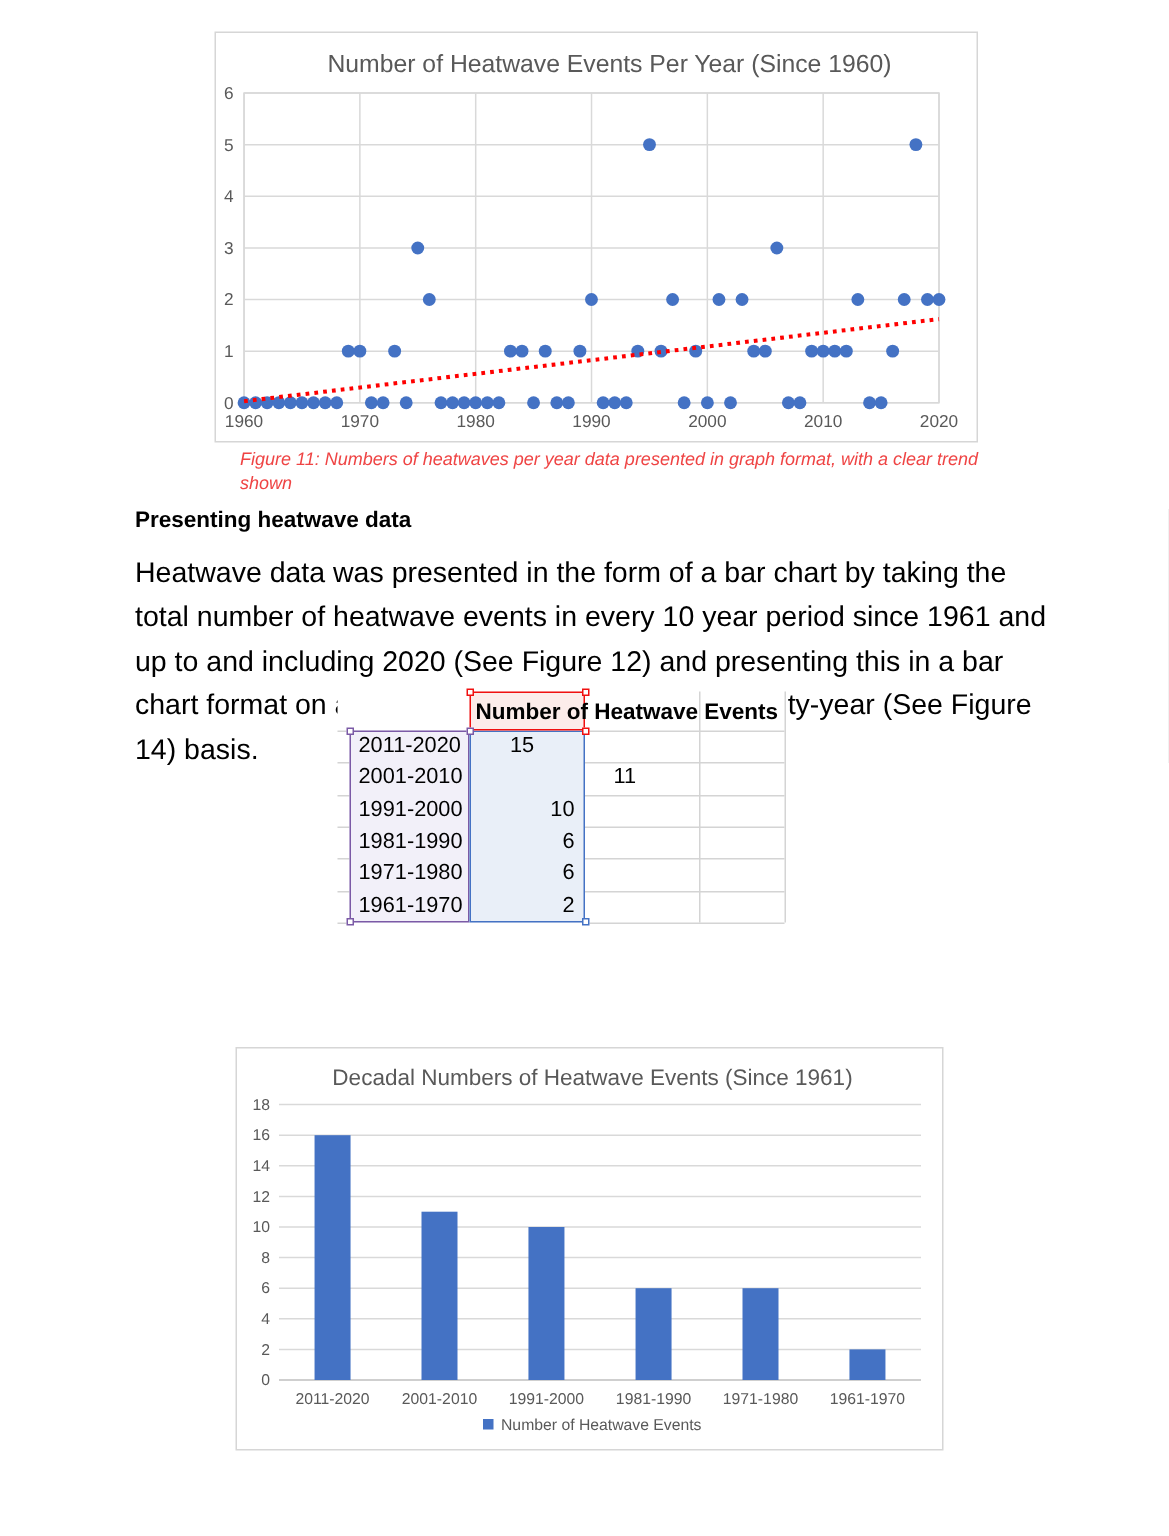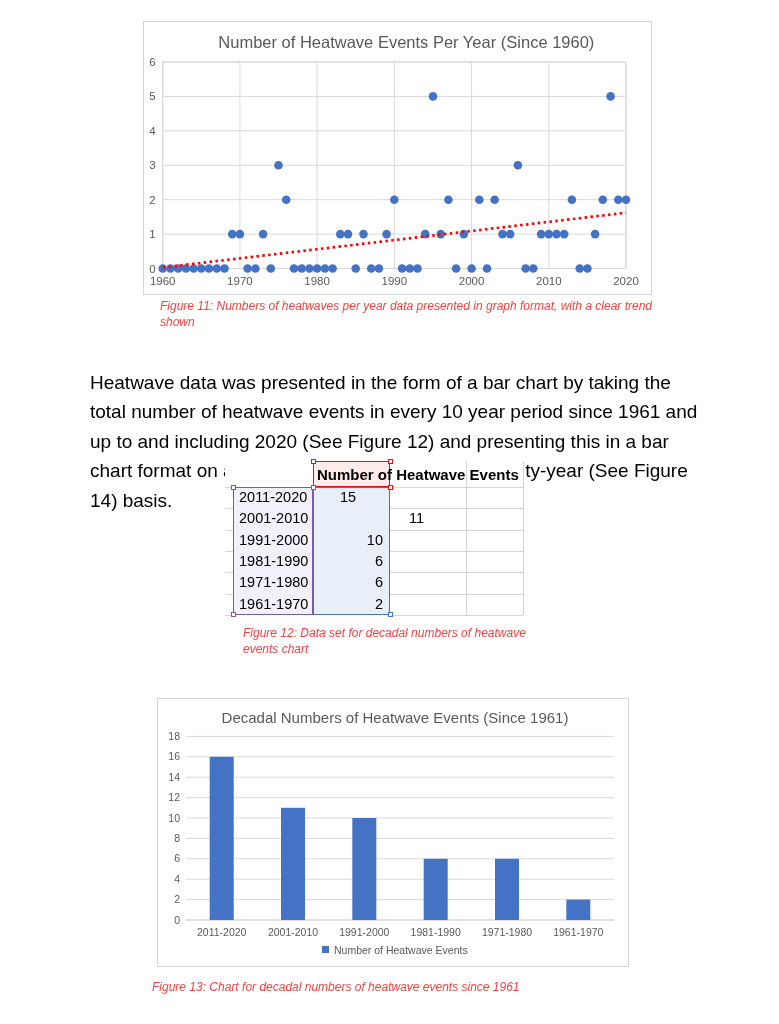--- a/index.html
+++ b/index.html
@@ -132,20 +132,21 @@
           <circle cx="458.8" cy="177.7" r="4.3"></circle>
           <circle cx="466.6" cy="74.4" r="4.3"></circle>
           <circle cx="474.3" cy="177.7" r="4.3"></circle>
           <circle cx="482.0" cy="177.7" r="4.3"></circle>
         </g>
         <line x1="18.7" y1="245.4675" x2="482" y2="190.745" stroke="#ff0000" stroke-width="2.7" stroke-dasharray="2.5 3.4"></line>
       </svg></div>
 
   <div class="abs caption" style="left:160px;top:299px;width:505px;">Figure 11: Numbers of heatwaves per year data presented in graph format, with a clear trend shown</div>
 
+  <h2 class="abs heading" style="left:90px;top:338px;width:600px;">Presenting heatwave data</h2>
 
   <p class="abs body-text" style="left:90px;top:368px;width:622px;">Heatwave data was presented in the form of a bar chart by taking the total number of heatwave events in every 10 year period since 1961 and up to and including 2020 (See Figure 12) and presenting this in a bar chart format on a decadal (See Figure 13) and twenty-year (See Figure 14) basis.</p>
 
   <div class="abs xl-table" id="data-table" style="left:225px;top:461px;width:300px;height:156px;">
       <div class="xl-gridline" style="left:165px;top:26.0px;width:133px;height:1px;"></div>
       <div class="xl-gridline" style="left:0px;top:26.0px;width:8px;height:1px;"></div>
       <div class="xl-gridline" style="left:165px;top:47.3px;width:133px;height:1px;"></div>
       <div class="xl-gridline" style="left:0px;top:47.3px;width:8px;height:1px;"></div>
       <div class="xl-gridline" style="left:165px;top:68.6px;width:133px;height:1px;"></div>
       <div class="xl-gridline" style="left:0px;top:68.6px;width:8px;height:1px;"></div>
@@ -177,21 +178,20 @@
       <div class="xl-cell" style="left:88px;top:132.5px;width:70px;text-align:right;">2</div>
       <div class="handle" style="left:85.5px;top:-2.5px;background:#fff;border:1.4px solid #f01010;"></div>
       <div class="handle" style="left:162.5px;top:-2.5px;background:#fff;border:1.4px solid #f01010;"></div>
       <div class="handle" style="left:162.5px;top:23.5px;background:#fff;border:1.4px solid #f01010;"></div>
       <div class="handle" style="left:5.5px;top:23.5px;background:#fff;border:1.4px solid #7b5aa6;"></div>
       <div class="handle" style="left:85.5px;top:23.5px;background:#fff;border:1.4px solid #7b5aa6;"></div>
       <div class="handle" style="left:5.5px;top:151.3px;background:#fff;border:1.4px solid #7b5aa6;"></div>
       <div class="handle" style="left:162.5px;top:151.3px;background:#fff;border:1.4px solid #4472c4;"></div>
     </div>
 
-  <div class="abs caption" style="left:243px;top:626px;width:295px;">Figure 12: Data set for decadal numbers of heatwave events chart</div>
 
   <div class="abs chart-box" id="bar-box" style="left:157px;top:698px;width:470px;height:267px;"><svg viewBox="0 0 470 267" width="470" height="267">
         <g>
           <line x1="28" x2="456" y1="221" y2="221" stroke="#bfbfbf" stroke-width="1"></line>
           <line x1="28" x2="456" y1="200.6" y2="200.6" stroke="#d9d9d9" stroke-width="1"></line>
           <line x1="28" x2="456" y1="180.2" y2="180.2" stroke="#d9d9d9" stroke-width="1"></line>
           <line x1="28" x2="456" y1="159.8" y2="159.8" stroke="#d9d9d9" stroke-width="1"></line>
           <line x1="28" x2="456" y1="139.4" y2="139.4" stroke="#d9d9d9" stroke-width="1"></line>
           <line x1="28" x2="456" y1="119" y2="119" stroke="#d9d9d9" stroke-width="1"></line>
           <line x1="28" x2="456" y1="98.60000000000001" y2="98.60000000000001" stroke="#d9d9d9" stroke-width="1"></line>
@@ -227,15 +227,14 @@
           <text x="277.7" y="237">1981-1990</text>
           <text x="349.0" y="237">1971-1980</text>
           <text x="420.3" y="237">1961-1970</text>
         </g>
         <g>
           <rect x="164" y="247" width="7" height="7" fill="#4472c4"></rect>
           <text x="176" y="254.5" fill="#595959" font-size="10.5px">Number of Heatwave Events</text>
         </g>
       </svg></div>
 
-  <div class="abs caption" style="left:152px;top:980px;width:480px;">Figure 13: Chart for decadal numbers of heatwave events since 1961</div>
 
 </div>
 
 </body></html>

